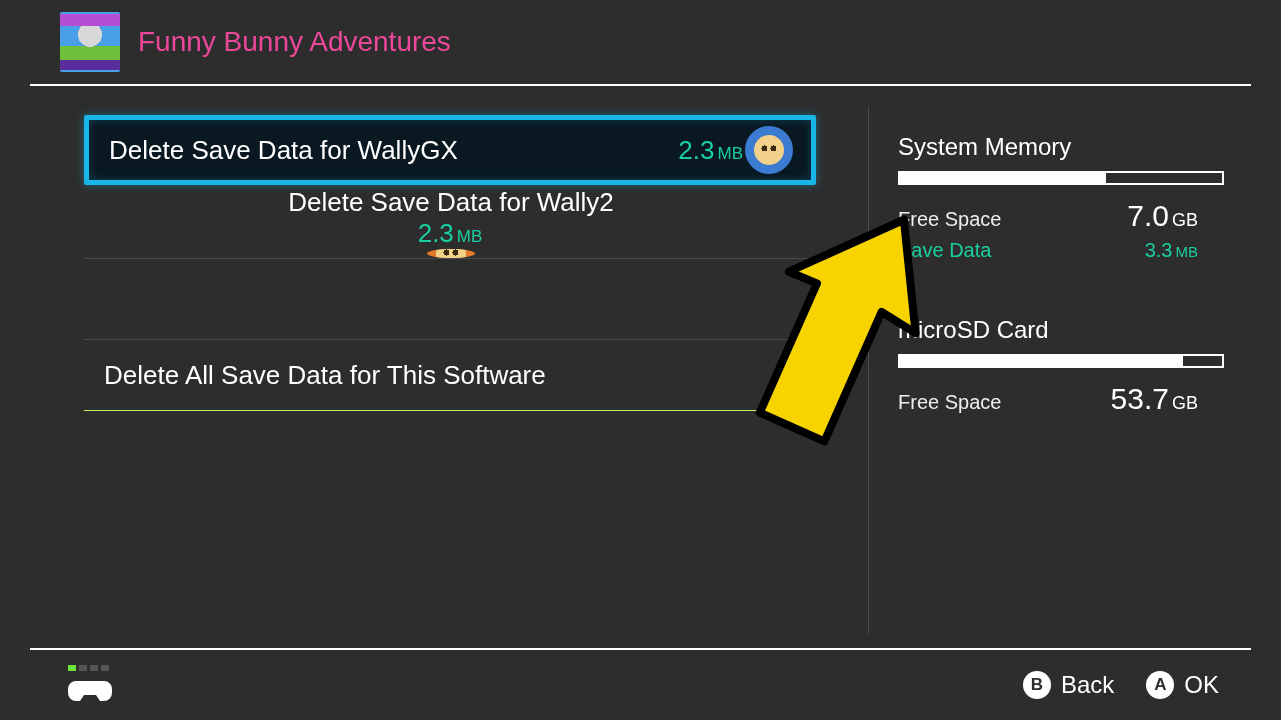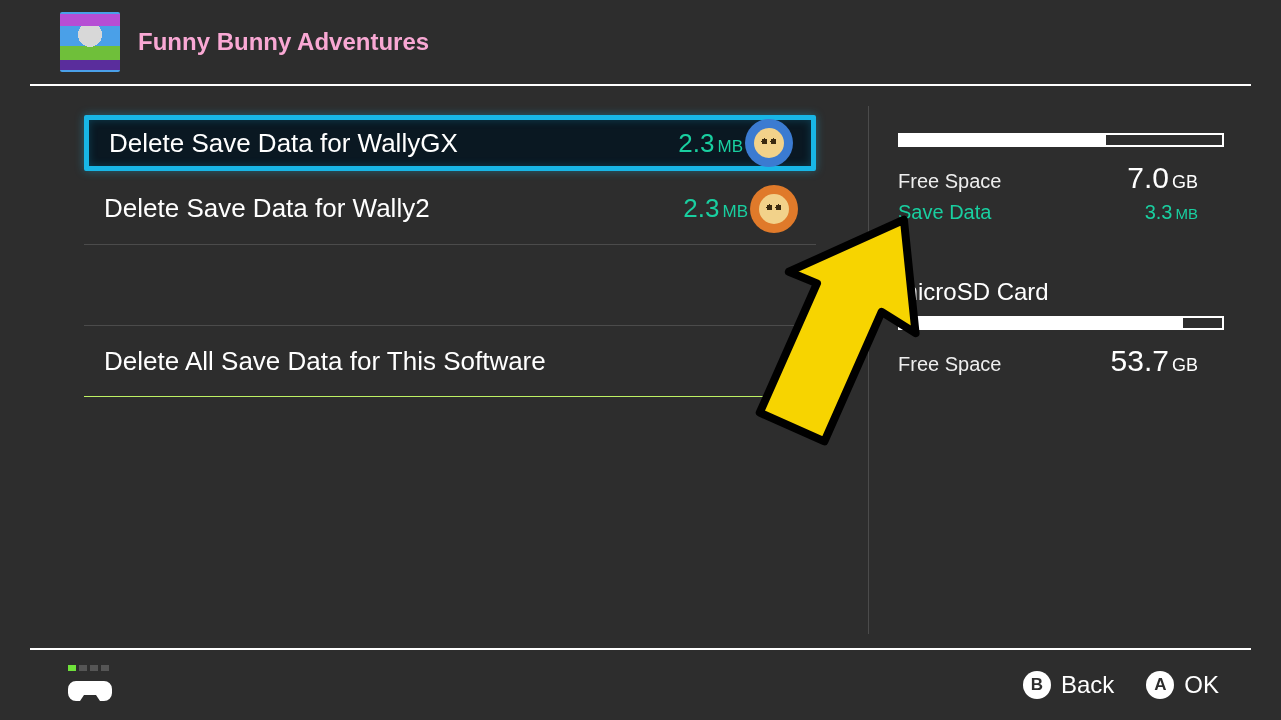--- a/index.html
+++ b/index.html
@@ -41,48 +41,48 @@
     position: absolute; left: 0; right: 0; top: 2px; height: 12px;
     background: #b64ed4;
     font-size: 6px; color:#fff; text-align:center; line-height:12px;
     letter-spacing:0.5px;
   }
   .app-icon .banner2 {
     position: absolute; left: 0; right: 0; bottom: 2px; height: 10px;
     background: #5a2d9c;
   }
   .title {
-    font-size: 24px;
-    font-weight: 700;
-    color: #f9a8d4;
+    font-size: 28px;
+    font-weight: 400;
+    color: #ec4899;
   }
 
   
   .main {
     position: absolute;
     left: 84px; top: 115px;
     width: 732px;
   }
   .row {
     position: relative;
     height: 72px;
     display: flex;
     align-items: center;
     padding: 0 18px 0 20px;
     border-bottom: 1px solid #4b4b4b;
   }
   .row.selected {
-    height: 56px;
+    height: 70px;
     border: 5px solid #18b6e6;
     border-radius: 2px;
     background: #0a1822;
     margin-bottom: 2px;
     box-shadow: 0 0 10px rgba(24,182,230,.4), inset 0 0 8px rgba(24,182,230,.25);
   }
-  .row.selected + .row { border-top: none; }
+  .row.selected + .row { border-top: none; flex-direction: column; }
   .row .label {
     flex: 1;
     font-size: 26px;
     color: #fff;
     font-weight: 300;
   }
   .row .size {
     color: #19cfa0;
     font-size: 26px;
     margin-right: 2px;
@@ -222,20 +222,21 @@
       <div class="label">Delete All Save Data for This Software</div>
     </div>
 
   </div>
 
   <div class="vline"></div>
 
   <div class="sidebar">
 
     <div class="storage-block">
+      <div class="storage-title">System Memory</div>
       <div class="bar">
         <div class="fill" style="width:64%"></div>
       </div>
       <div class="kv">
         <span class="k">Free Space</span>
         <span class="v">
           <span>7.0</span><span class="unit">GB</span>
         </span>
       </div>
       <div class="kv green">

